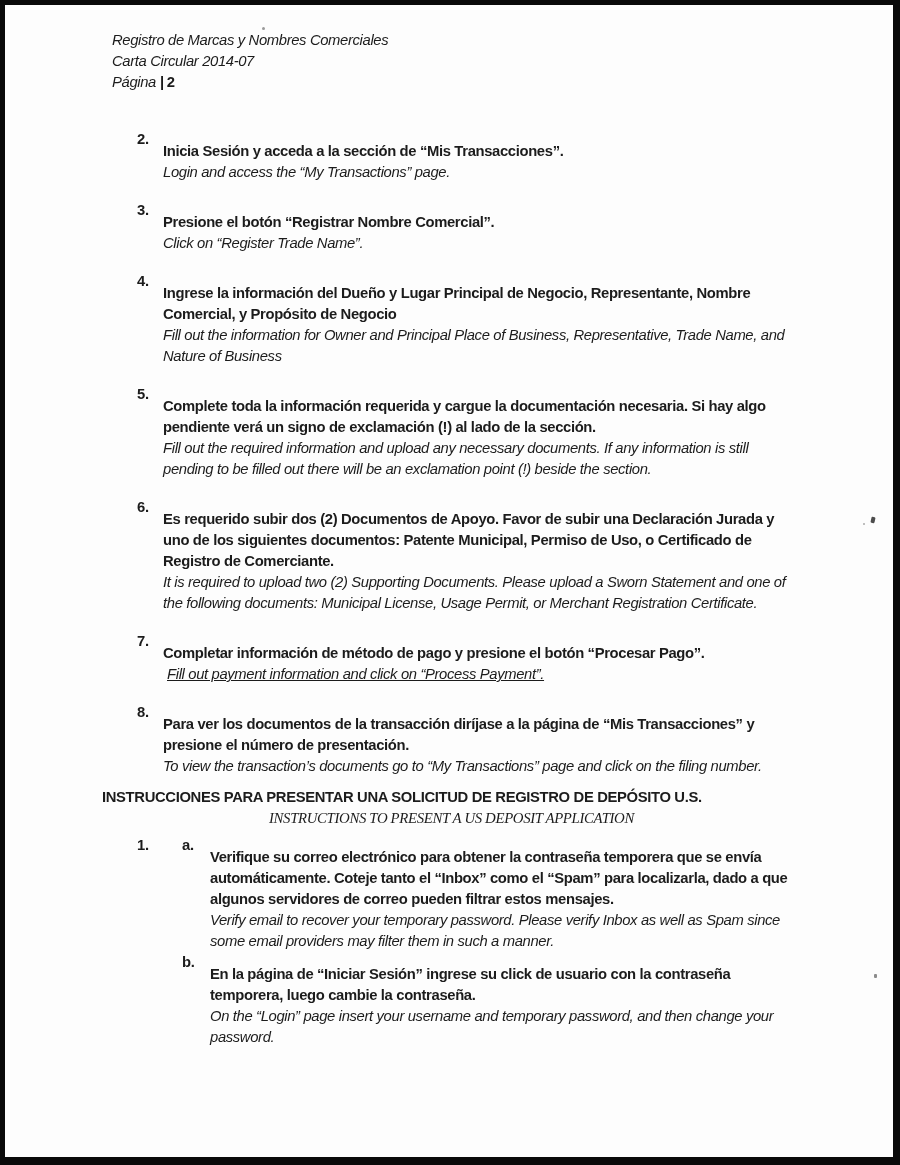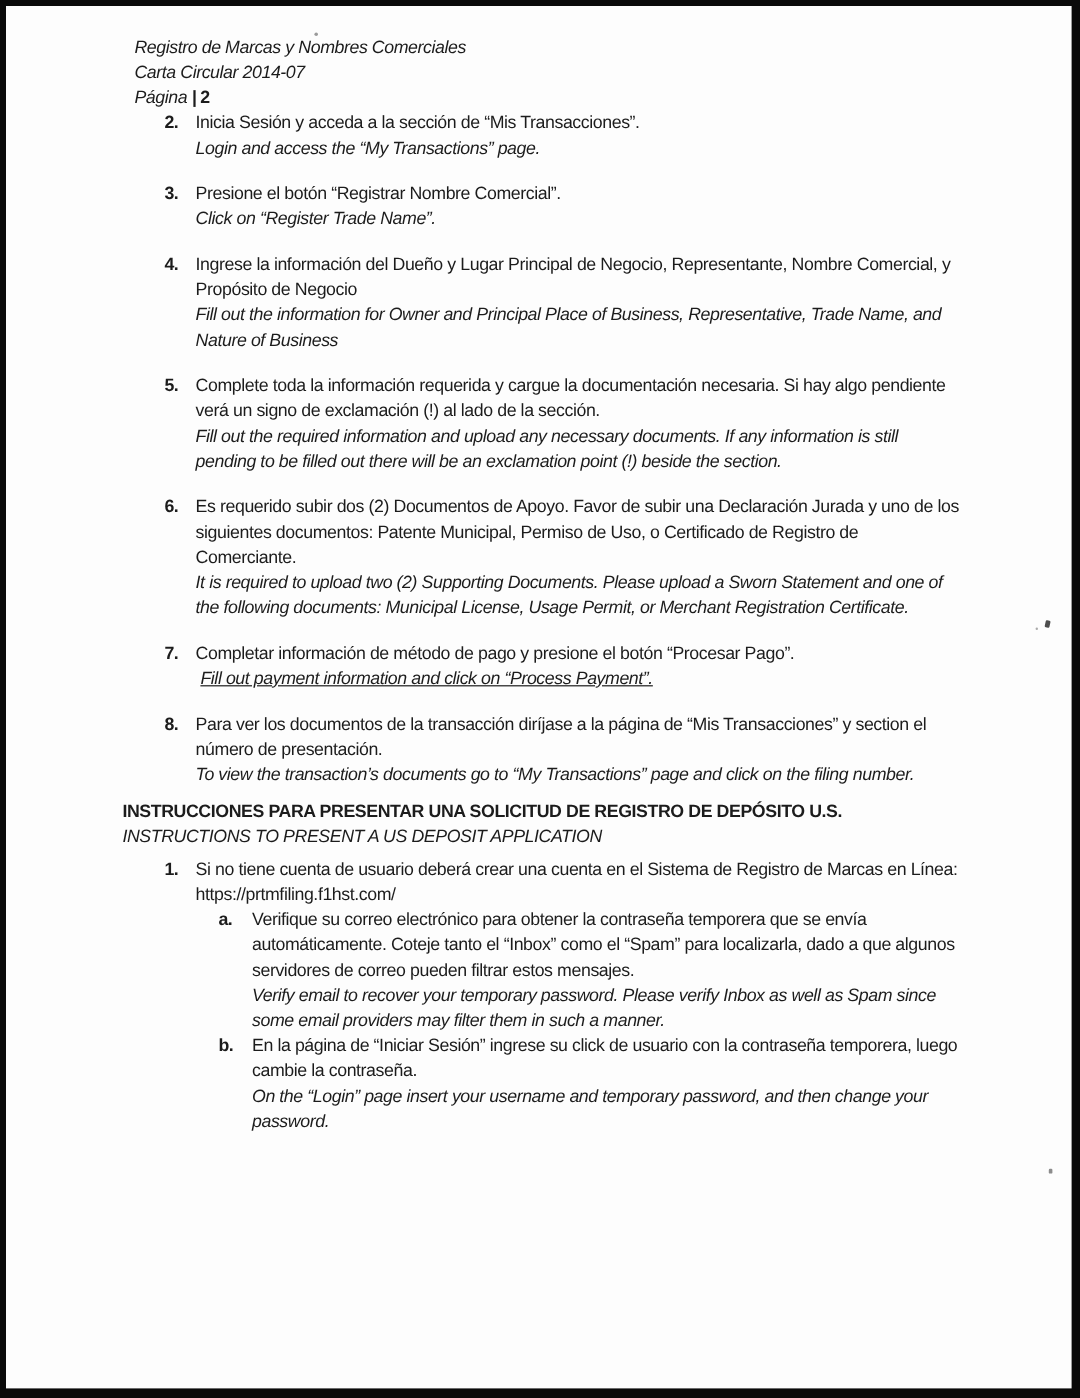--- a/index.html
+++ b/index.html
@@ -25,20 +25,21 @@
     padding: 25px 92px 0 107px;
     overflow: hidden;
     font-family: "Liberation Sans", sans-serif;
     font-size: 14.8px;
     line-height: 21px;
     letter-spacing: -0.35px;
     color: #1c1c1c;
   }
   .doc-header {
     font-style: italic;
+    margin-bottom: 36px;
   }
   .doc-header .pg-num {
     font-weight: bold;
     font-style: normal;
   }
   .doc-header .pg-pipe {
     font-weight: bold;
     font-style: normal;
     margin: 0 3px 0 4px;
   }
@@ -55,37 +56,40 @@
   .item .num {
     width: 26px;
     flex-shrink: 0;
     font-weight: bold;
   }
   .item .body {
     flex: 1;
     min-width: 0;
   }
   .es {
-    font-weight: normal;
+    font-weight: bold;
+    margin-top: 12px;
   }
   .en {
     font-style: italic;
   }
   .en.sp {
     padding-left: 4px;
     text-decoration: underline;
   }
   .section-title {
     text-align: left;
     font-weight: bold;
     margin: 0 0 0 -10px;
   }
   .section-subtitle {
+    text-align: center;
     font-style: italic;
     margin: 0 0 6px -10px;
+    font-family: Liberation Serif, serif;
   }
   .sublist {
     margin-left: 19px;
   }
   .subitem {
     display: flex;
   }
   .subitem .num {
     width: 28px;
     flex-shrink: 0;
@@ -162,36 +166,35 @@
         <span class="num">7.</span>
         <div class="body">
           <div class="es">Completar información de método de pago y presione el botón “Procesar Pago”.</div>
           <div class="en sp">Fill out payment information and click on “Process Payment”.</div>
         </div>
       </div>
 
       <div class="item last">
         <span class="num">8.</span>
         <div class="body">
-          <div class="es">Para ver los documentos de la transacción diríjase a la página de “Mis Transacciones” y section el número de presentación.</div>
+          <div class="es">Para ver los documentos de la transacción diríjase a la página de “Mis Transacciones” y presione el número de presentación.</div>
           <div class="en">To view the transaction’s documents go to “My Transactions” page and click on the filing number.</div>
         </div>
       </div>
 
     </div>
 
     <div class="section-title">INSTRUCCIONES PARA PRESENTAR UNA SOLICITUD DE REGISTRO DE DEPÓSITO U.S.</div>
     <div class="section-subtitle">INSTRUCTIONS TO PRESENT A US DEPOSIT APPLICATION</div>
 
     <div class="list">
 
       <div class="item" style="margin-bottom:0;">
         <span class="num">1.</span>
         <div class="body">
-          <div class="es">Si no tiene cuenta de usuario deberá crear una cuenta en el Sistema de Registro de Marcas en Línea: https://prtmfiling.f1hst.com/</div>
 
           <div class="sublist">
             <div class="subitem">
               <span class="num">a.</span>
               <div class="body">
                 <div class="es">Verifique su correo electrónico para obtener la contraseña temporera que se envía automáticamente. Coteje tanto el “Inbox” como el “Spam” para localizarla, dado a que algunos servidores de correo pueden filtrar estos mensajes.</div>
                 <div class="en">Verify email to recover your temporary password. Please verify Inbox as well as Spam since some email providers may filter them in such a manner.</div>
               </div>
             </div>
             <div class="subitem">

